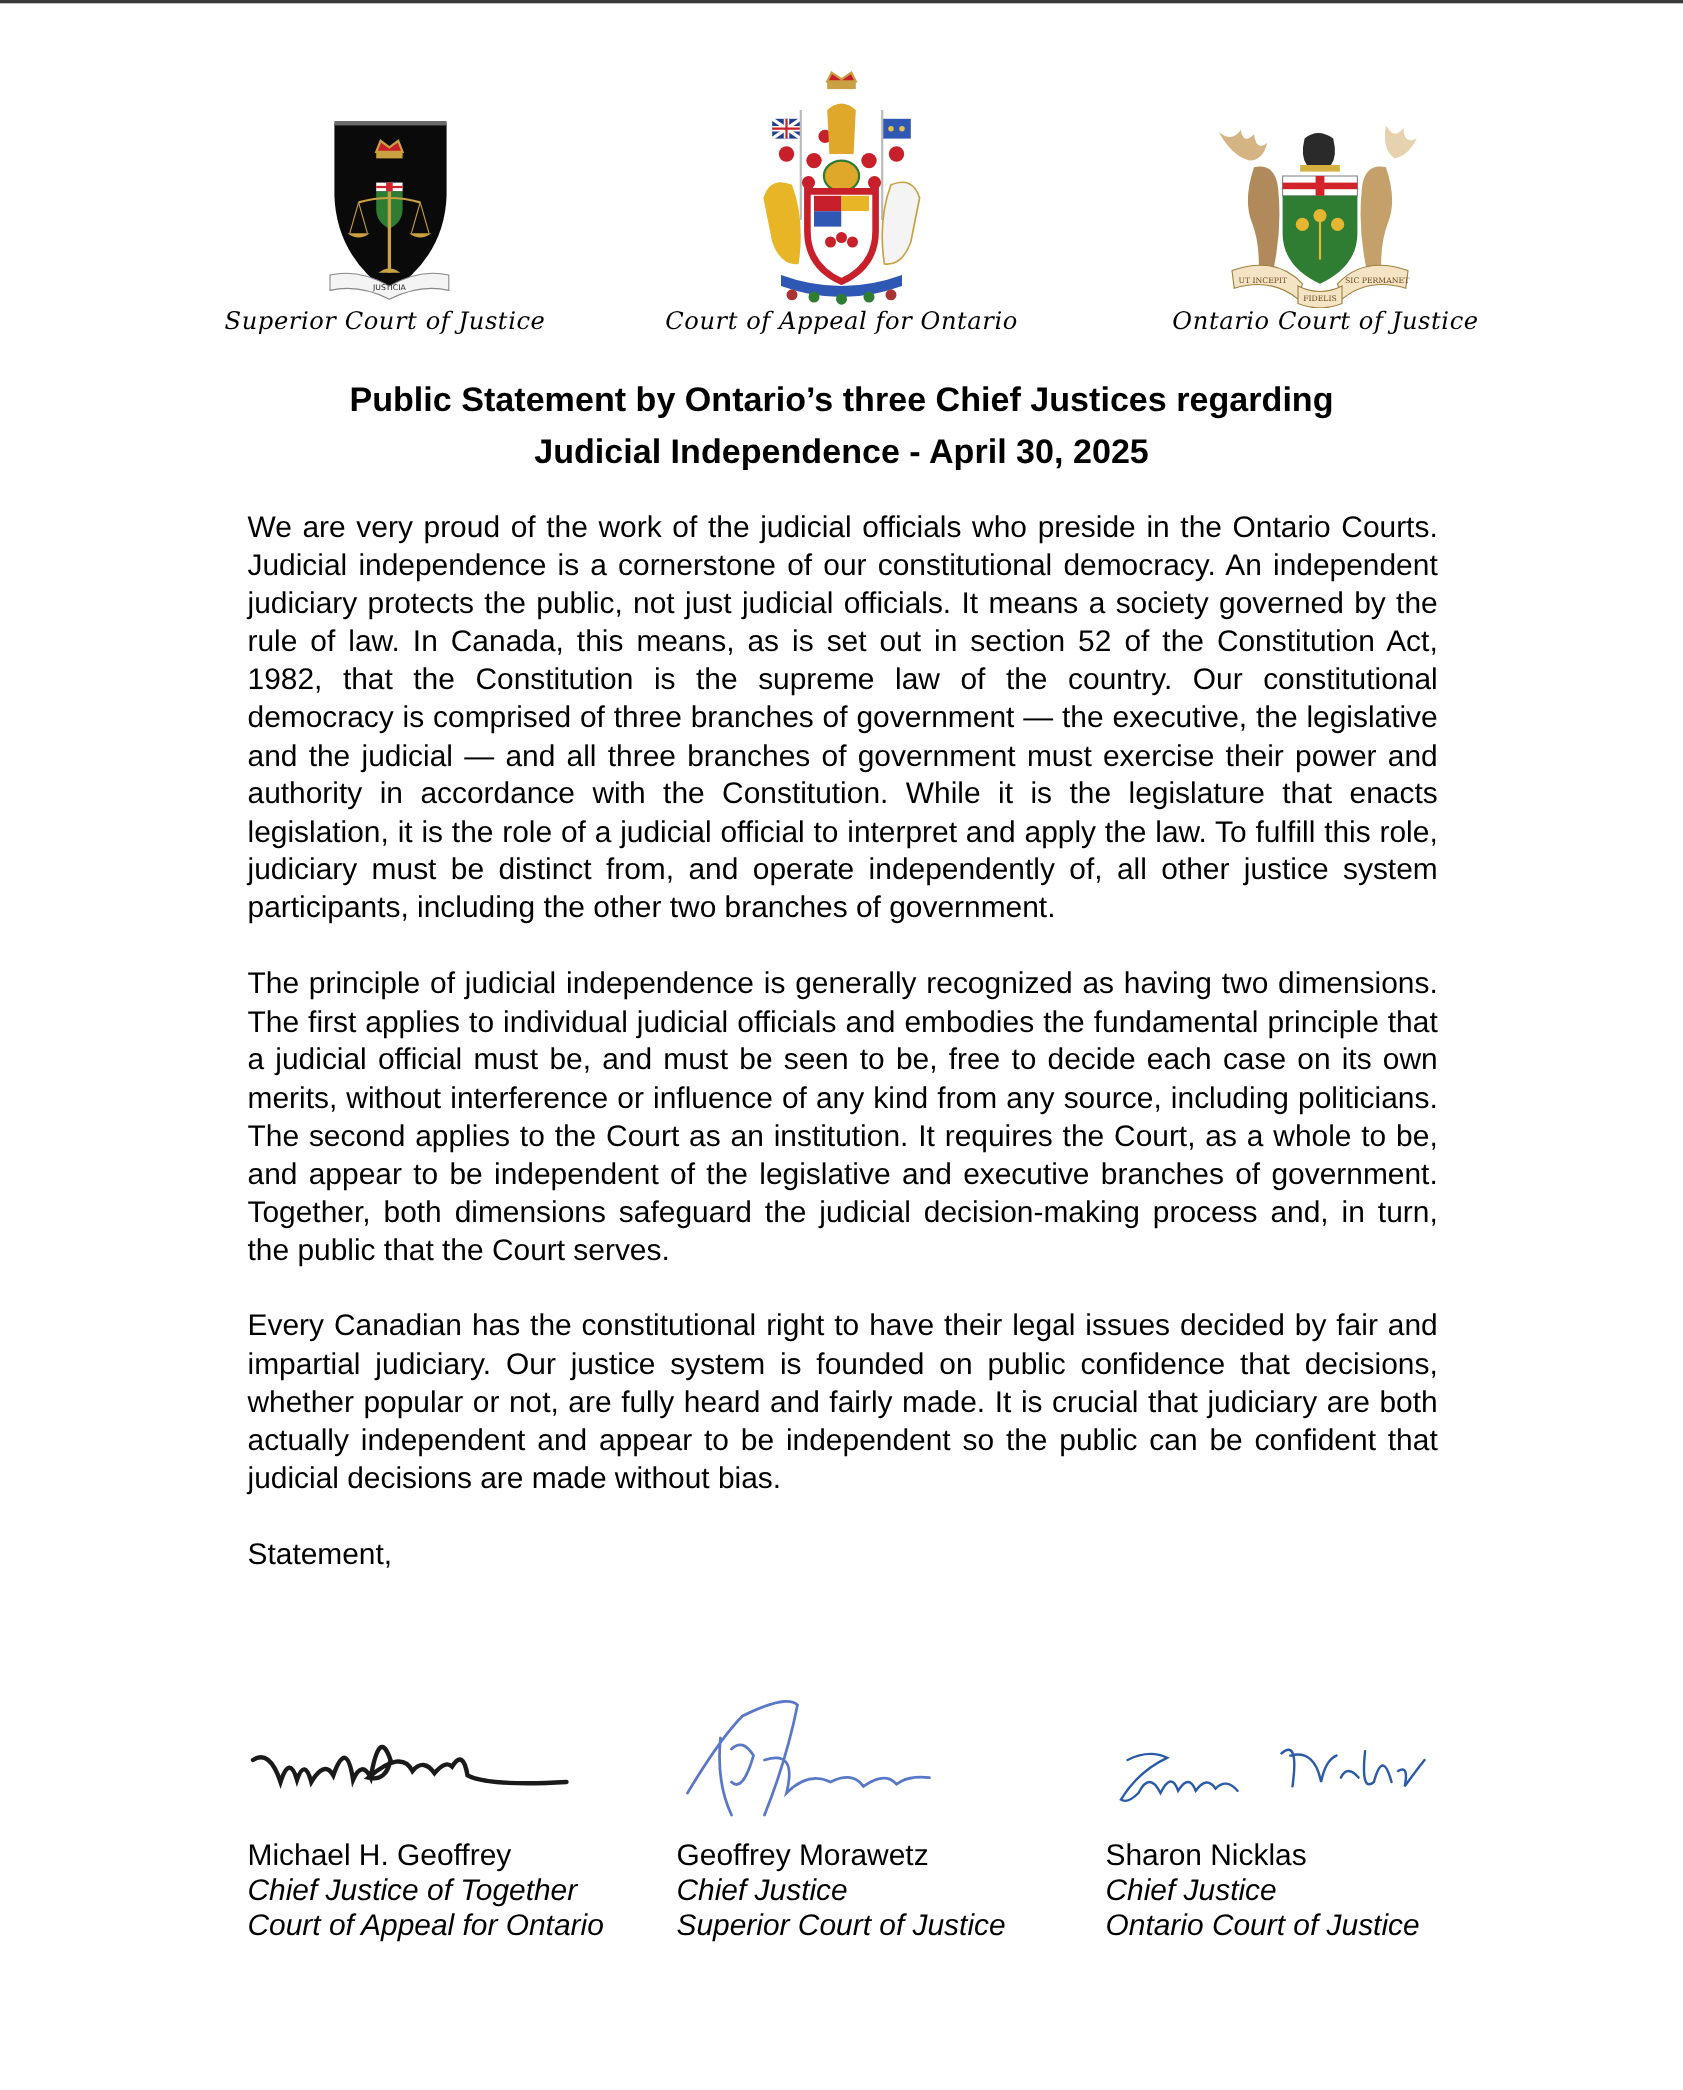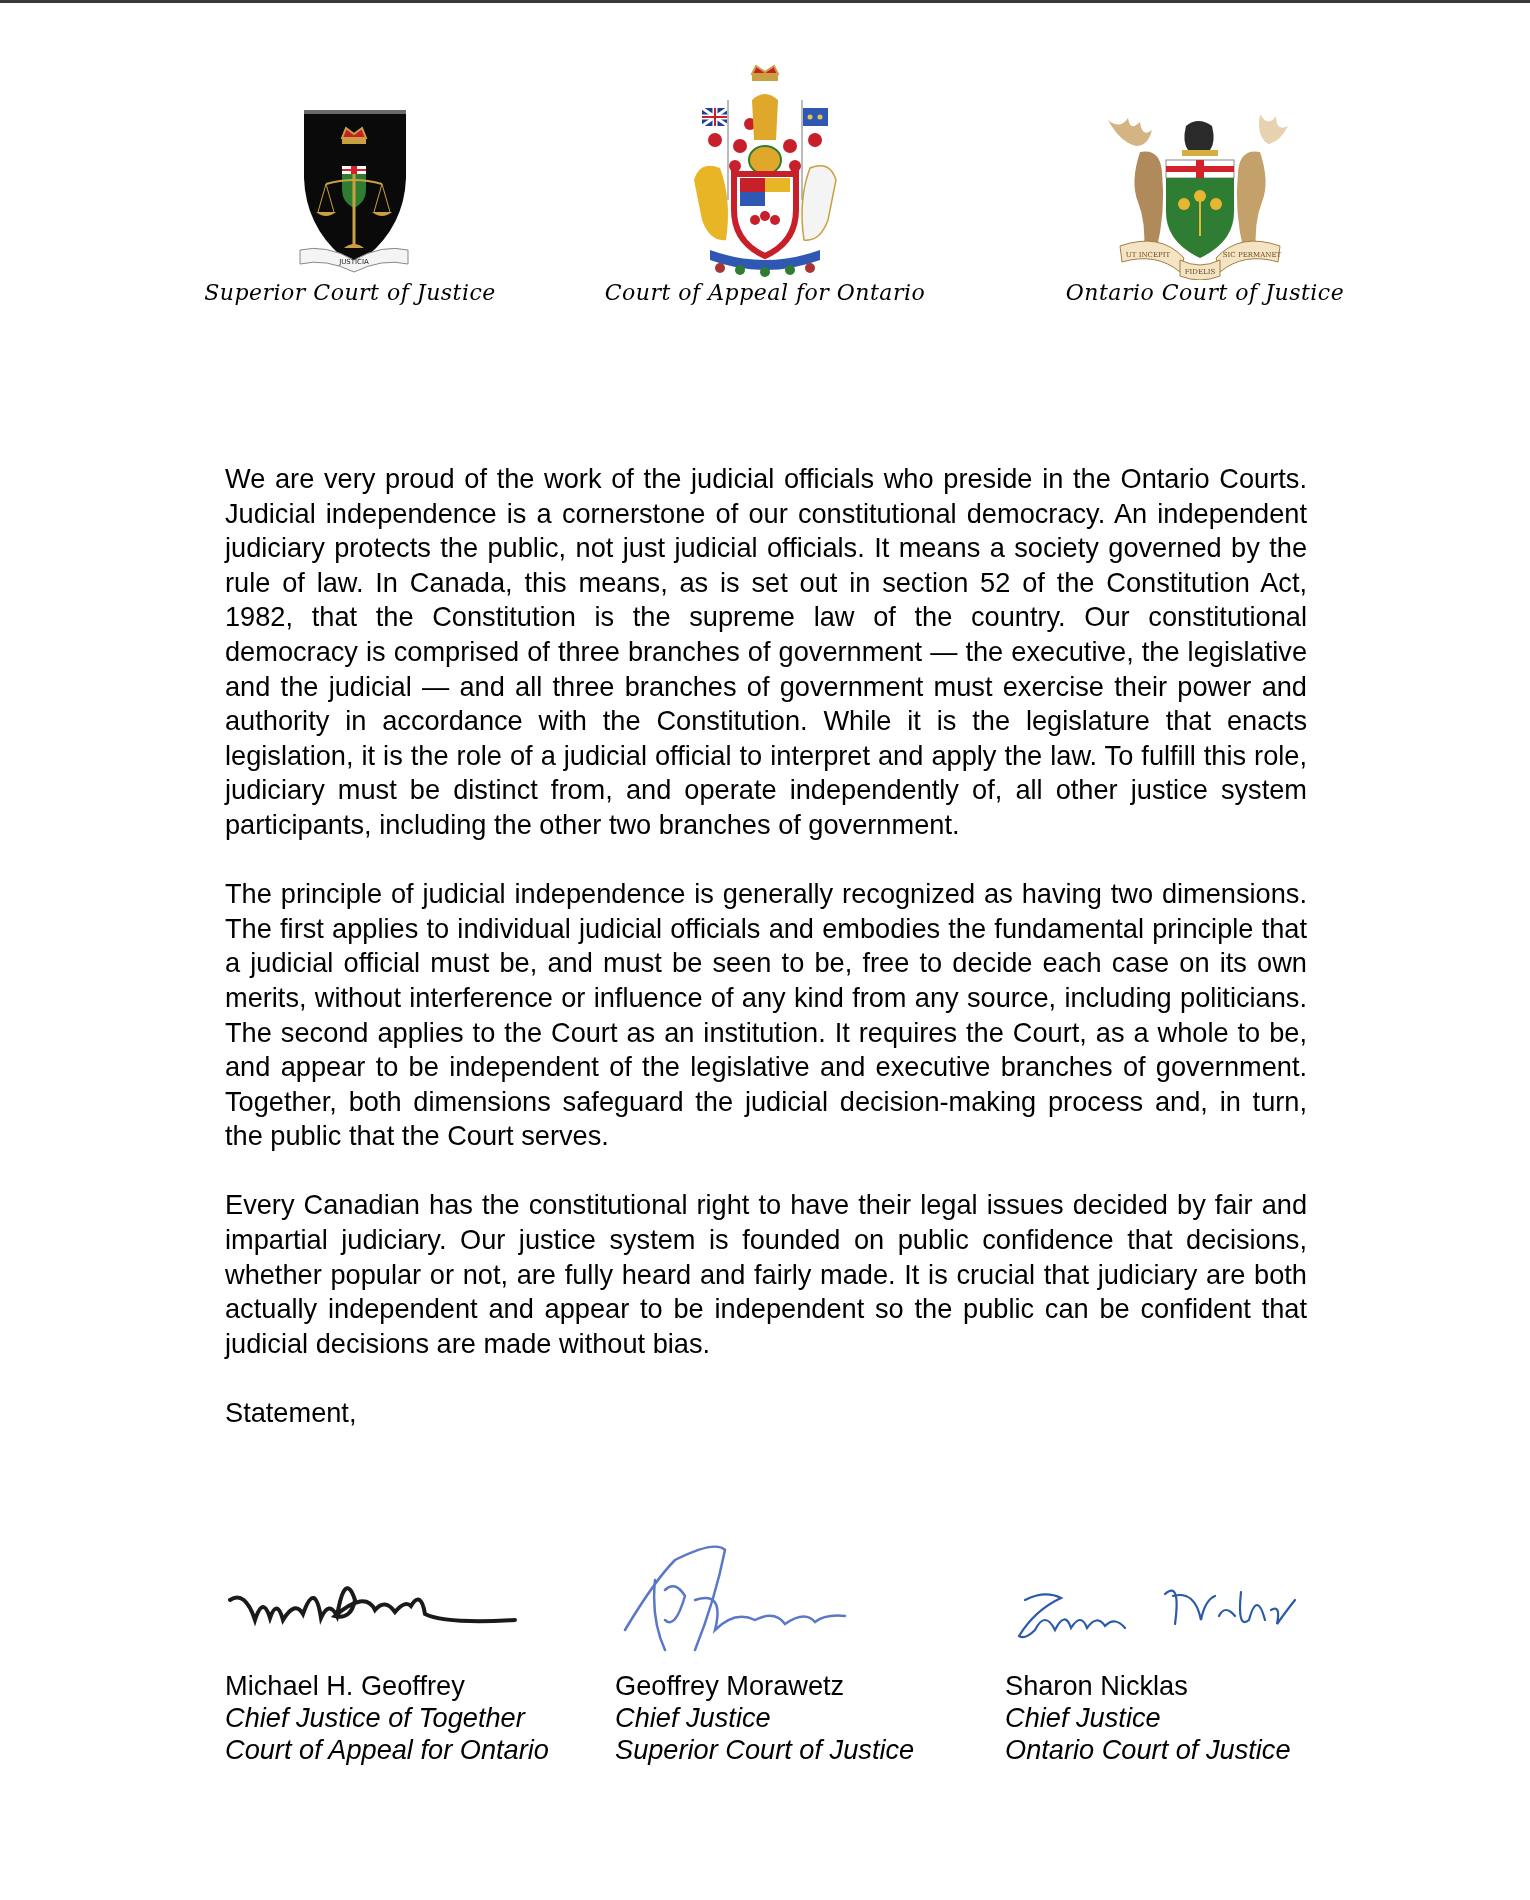--- a/index.html
+++ b/index.html
@@ -110,20 +110,22 @@
   <path d="M20 134 Q60 120 84 146 L80 160 Q56 140 22 150 Z" fill="#f4e4c4" stroke="#a08040" stroke-width="1"></path>
   <path d="M180 134 Q140 120 116 146 L120 160 Q144 140 178 150 Z" fill="#f4e4c4" stroke="#a08040" stroke-width="1"></path>
   <path d="M80 148 Q100 158 120 148 L120 164 Q100 172 80 164 Z" fill="#f4e4c4" stroke="#a08040" stroke-width="1"></path>
   <text x="48" y="145" font-size="7" text-anchor="middle" font-family="DejaVu Serif, serif" fill="#6a4a20">UT INCEPIT</text>
   <text x="100" y="162" font-size="7" text-anchor="middle" font-family="DejaVu Serif, serif" fill="#6a4a20">FIDELIS</text>
   <text x="152" y="145" font-size="7" text-anchor="middle" font-family="DejaVu Serif, serif" fill="#6a4a20">SIC PERMANET</text>
 </svg>
 <div class="caption" style="left:1045px;width:320px;">Ontario Court of Justice</div>
 
 <div class="title">
+  <div>Public Statement by Ontario’s three Chief Justices regarding</div>
+  <div>Judicial Independence - April 30, 2025</div>
 </div>
 
 <div class="body">
   <p class="para">We are very proud of the work of the judicial officials who preside in the Ontario Courts. Judicial independence is a cornerstone of our constitutional democracy. An independent judiciary protects the public, not just judicial officials. It means a society governed by the rule of law. In Canada, this means, as is set out in section 52 of the Constitution Act, 1982, that the Constitution is the supreme law of the country. Our constitutional democracy is comprised of three branches of government — the executive, the legislative and the judicial — and all three branches of government must exercise their power and authority in accordance with the Constitution. While it is the legislature that enacts legislation, it is the role of a judicial official to interpret and apply the law. To fulfill this role, judiciary must be distinct from, and operate independently of, all other justice system participants, including the other two branches of government.</p>
   <p class="para">The principle of judicial independence is generally recognized as having two dimensions. The first applies to individual judicial officials and embodies the fundamental principle that a judicial official must be, and must be seen to be, free to decide each case on its own merits, without interference or influence of any kind from any source, including politicians. The second applies to the Court as an institution. It requires the Court, as a whole to be, and appear to be independent of the legislative and executive branches of government. Together, both dimensions safeguard the judicial decision-making process and, in turn, the public that the Court serves.</p>
   <p class="para">Every Canadian has the constitutional right to have their legal issues decided by fair and impartial judiciary. Our justice system is founded on public confidence that decisions, whether popular or not, are fully heard and fairly made. It is crucial that judiciary are both actually independent and appear to be independent so the public can be confident that judicial decisions are made without bias.</p>
   <p class="sincerely">Statement,</p>
 </div>
 
 <div class="sig-block" style="left:225px;">

